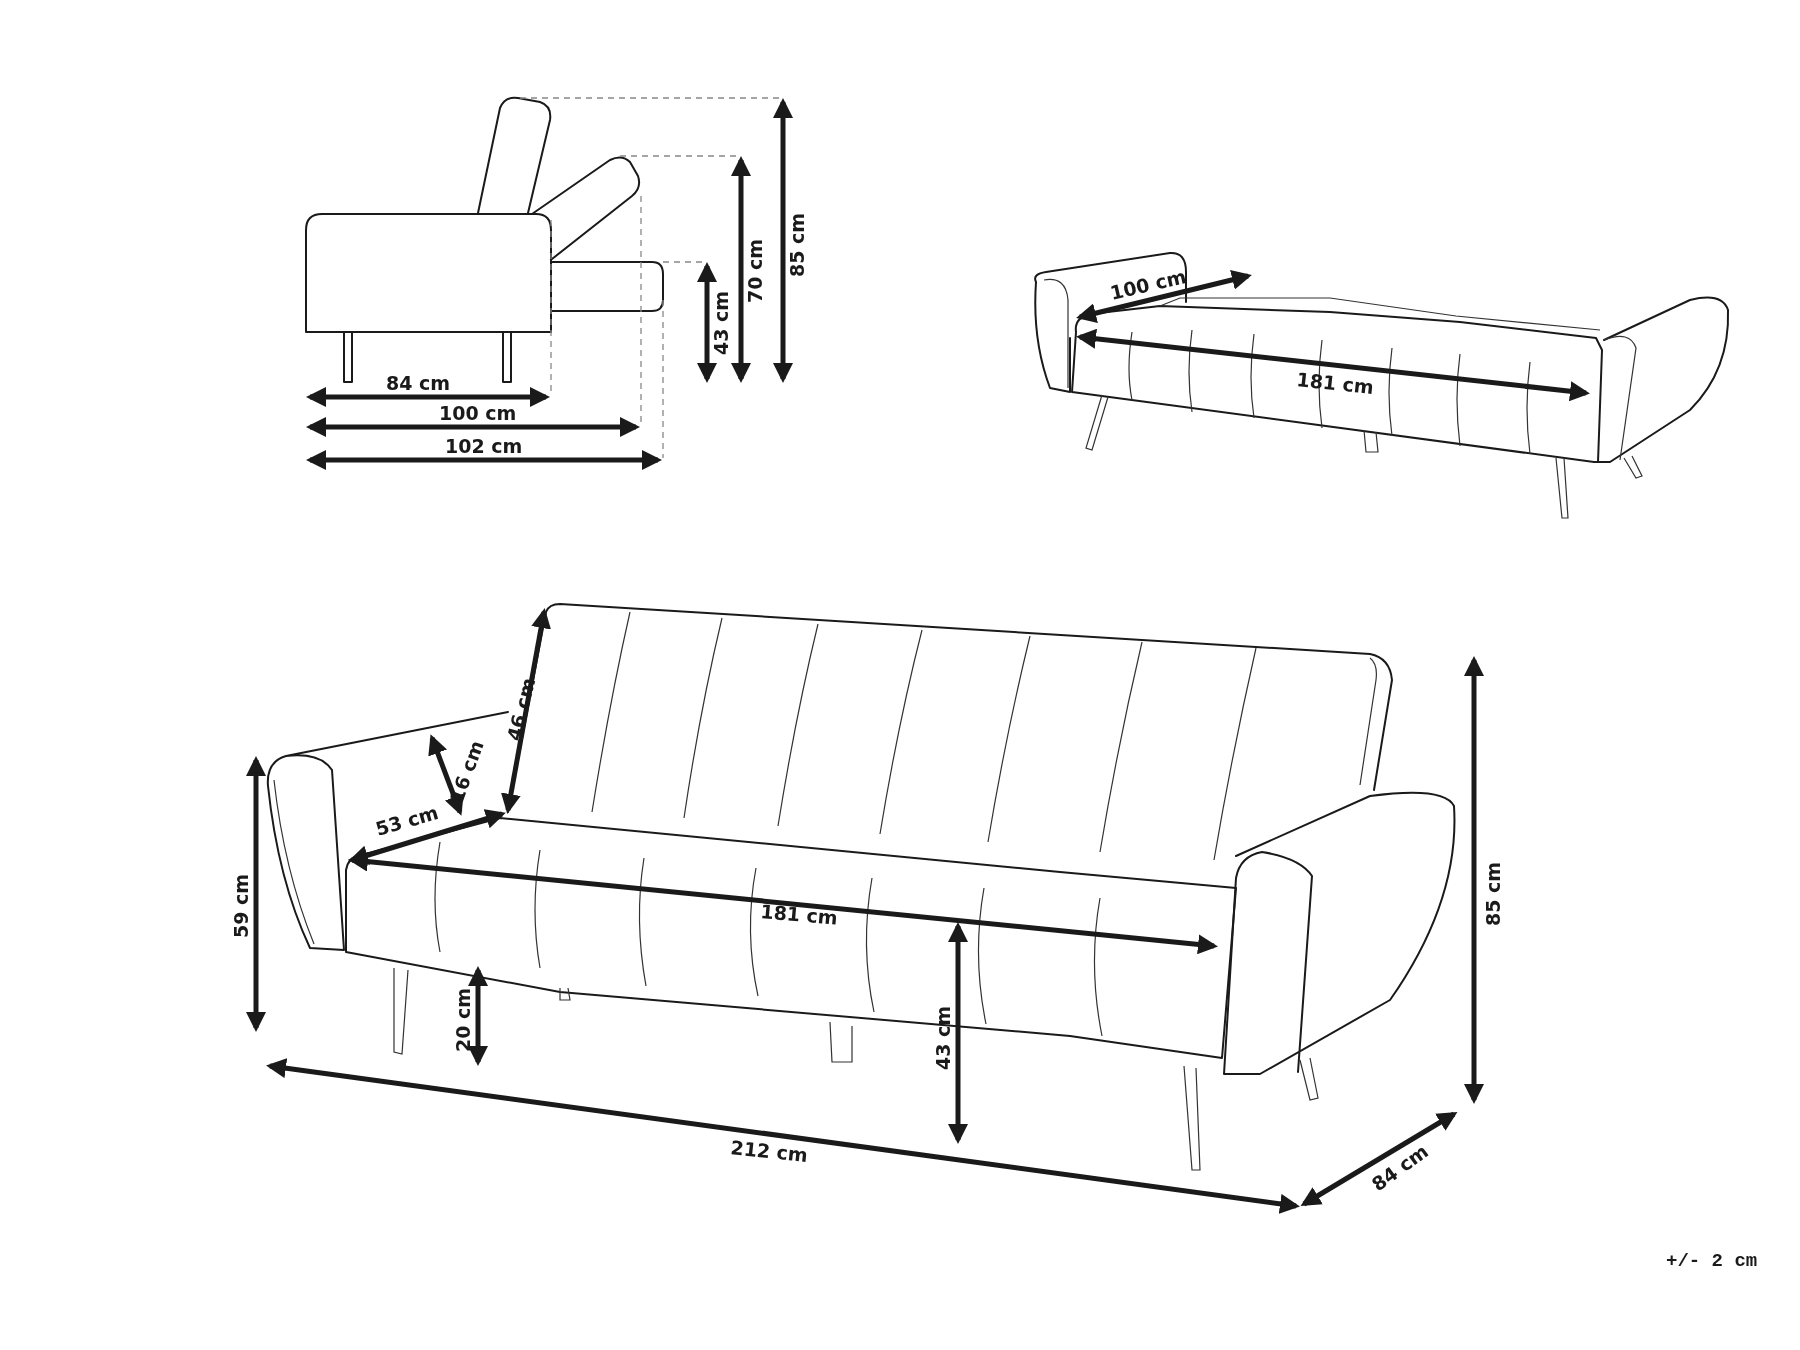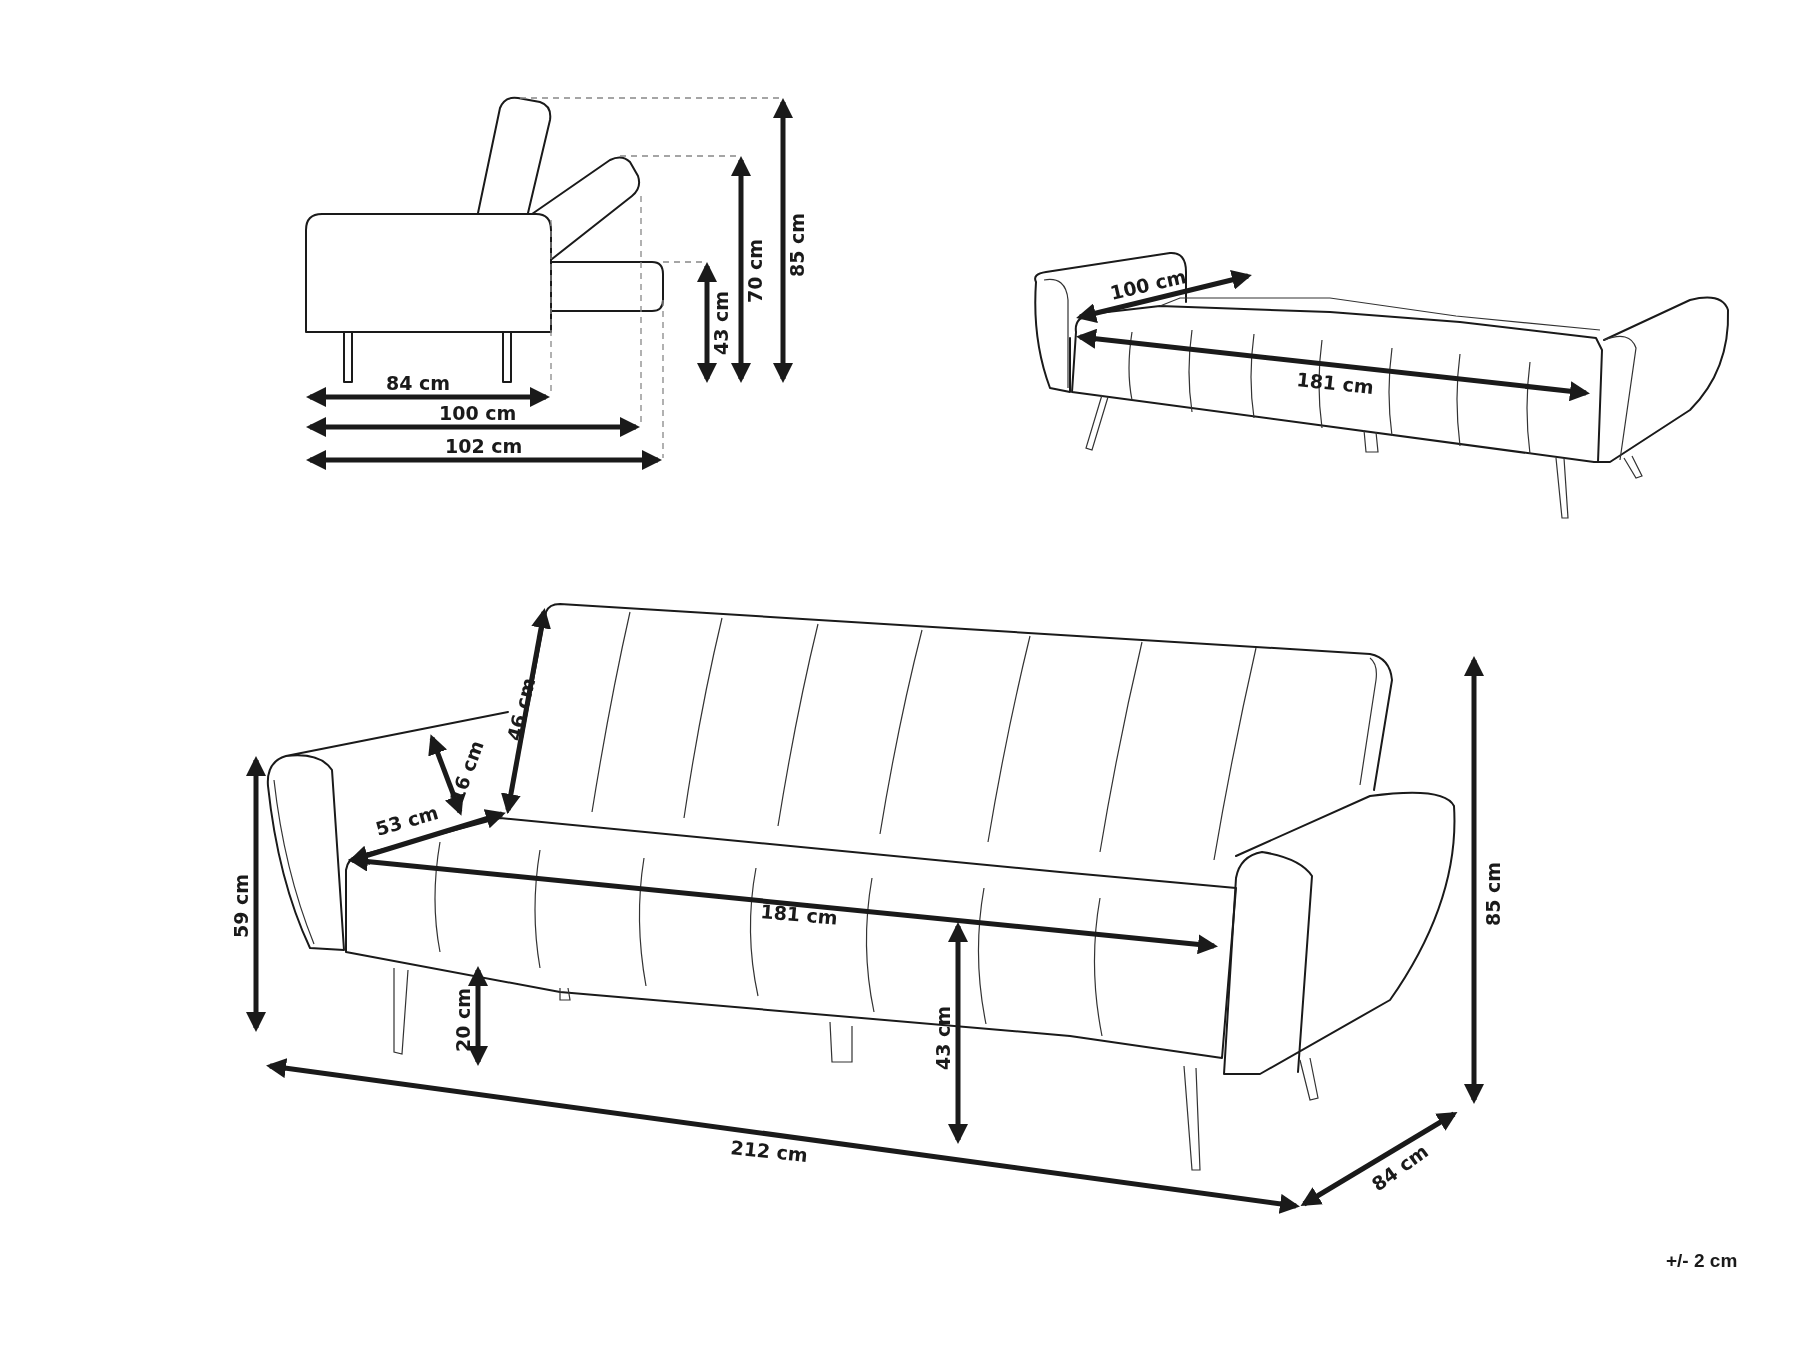--- a/index.html
+++ b/index.html
@@ -3,21 +3,21 @@
 <meta charset="utf-8">
 <style>
   html, body { margin:0; padding:0; background:#ffffff; }
   body { width:1800px; height:1350px; position:relative; overflow:hidden; font-family:"DejaVu Sans", sans-serif; }
   svg { position:absolute; left:0; top:0; }
   .ln { fill:none; stroke:#1a1a1a; stroke-width:2; stroke-linejoin:round; stroke-linecap:round; }
   .thin { fill:none; stroke:#333; stroke-width:1.2; }
   .dash { fill:none; stroke:#888; stroke-width:1.3; stroke-dasharray:6 5; }
   .dim { fill:none; stroke:#1a1a1a; stroke-width:5; }
   .lbl { font-family:"DejaVu Sans", sans-serif; font-weight:bold; font-size:19px; fill:#1a1a1a; }
-  .tol { position:absolute; left:1666px; top:1250px; font-weight:bold; font-size:19px; color:#1a1a1a; font-family:Liberation Sans, sans-serif; }
+  .tol { position:absolute; left:1666px; top:1250px; font-weight:bold; font-size:19px; color:#1a1a1a; font-family:Liberation Mono, monospace; }
 </style>
 </head>
 <body>
 
 <svg width="1800" height="1350" viewBox="0 0 1800 1350">
   <defs>
     <marker id="ah" viewBox="0 0 10 10" refX="8" refY="5" markerWidth="4" markerHeight="4" orient="auto-start-reverse">
       <path d="M0,0 L10,5 L0,10 z" fill="#1a1a1a"></path>
     </marker>
   </defs>

